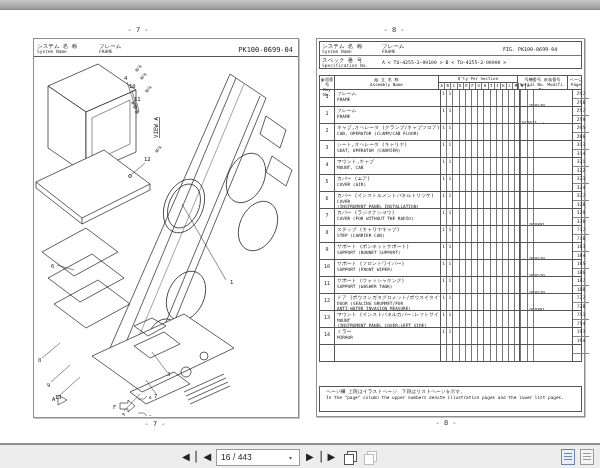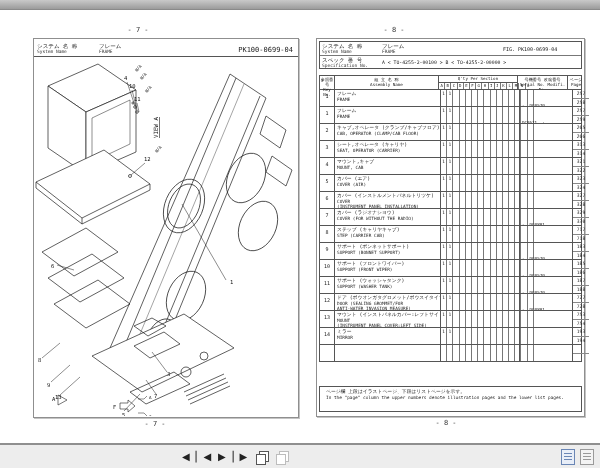--- a/index.html
+++ b/index.html
@@ -790,20 +790,24 @@
   <div class="note">
     <div class="j">ページ欄 上段はイラストページ、下段はリストページを示す。</div>
     <div class="e">In the "page" column the upper numbers denote illustration pages and the lower list pages.</div>
   </div>
 </div>
 
 <div class="toolbar">
   <div class="navgroup">
     <span class="navbtn">◀▕</span>
     <span class="navbtn">◀</span>
+    <span class="pagebox">
+      <input value="16 / 443" style="">
+      <span class="caret">▾</span>
+    </span>
     <span class="navbtn">▶</span>
     <span class="navbtn">▏▶</span>
     <span class="copyicon">
         <span class="b"></span>
         <span class="f"></span>
       </span>
     <span class="copyicon dis">
         <span class="b"></span>
         <span class="f"></span>
       </span>

